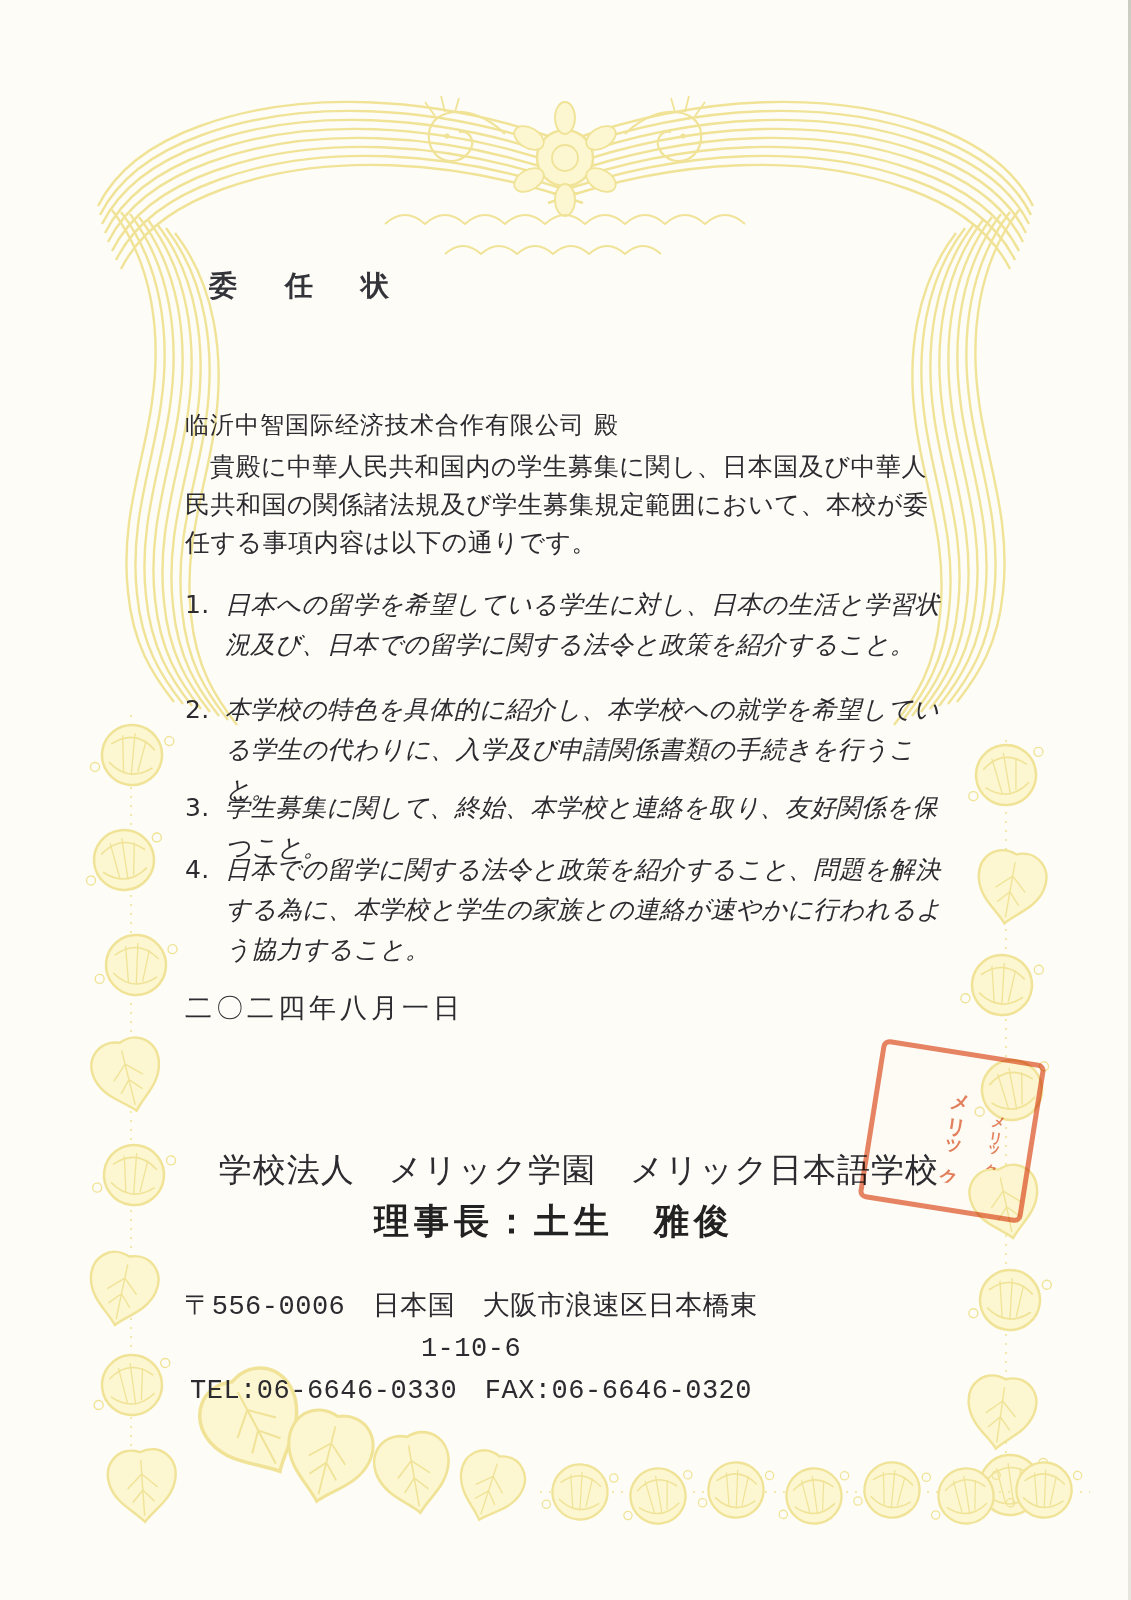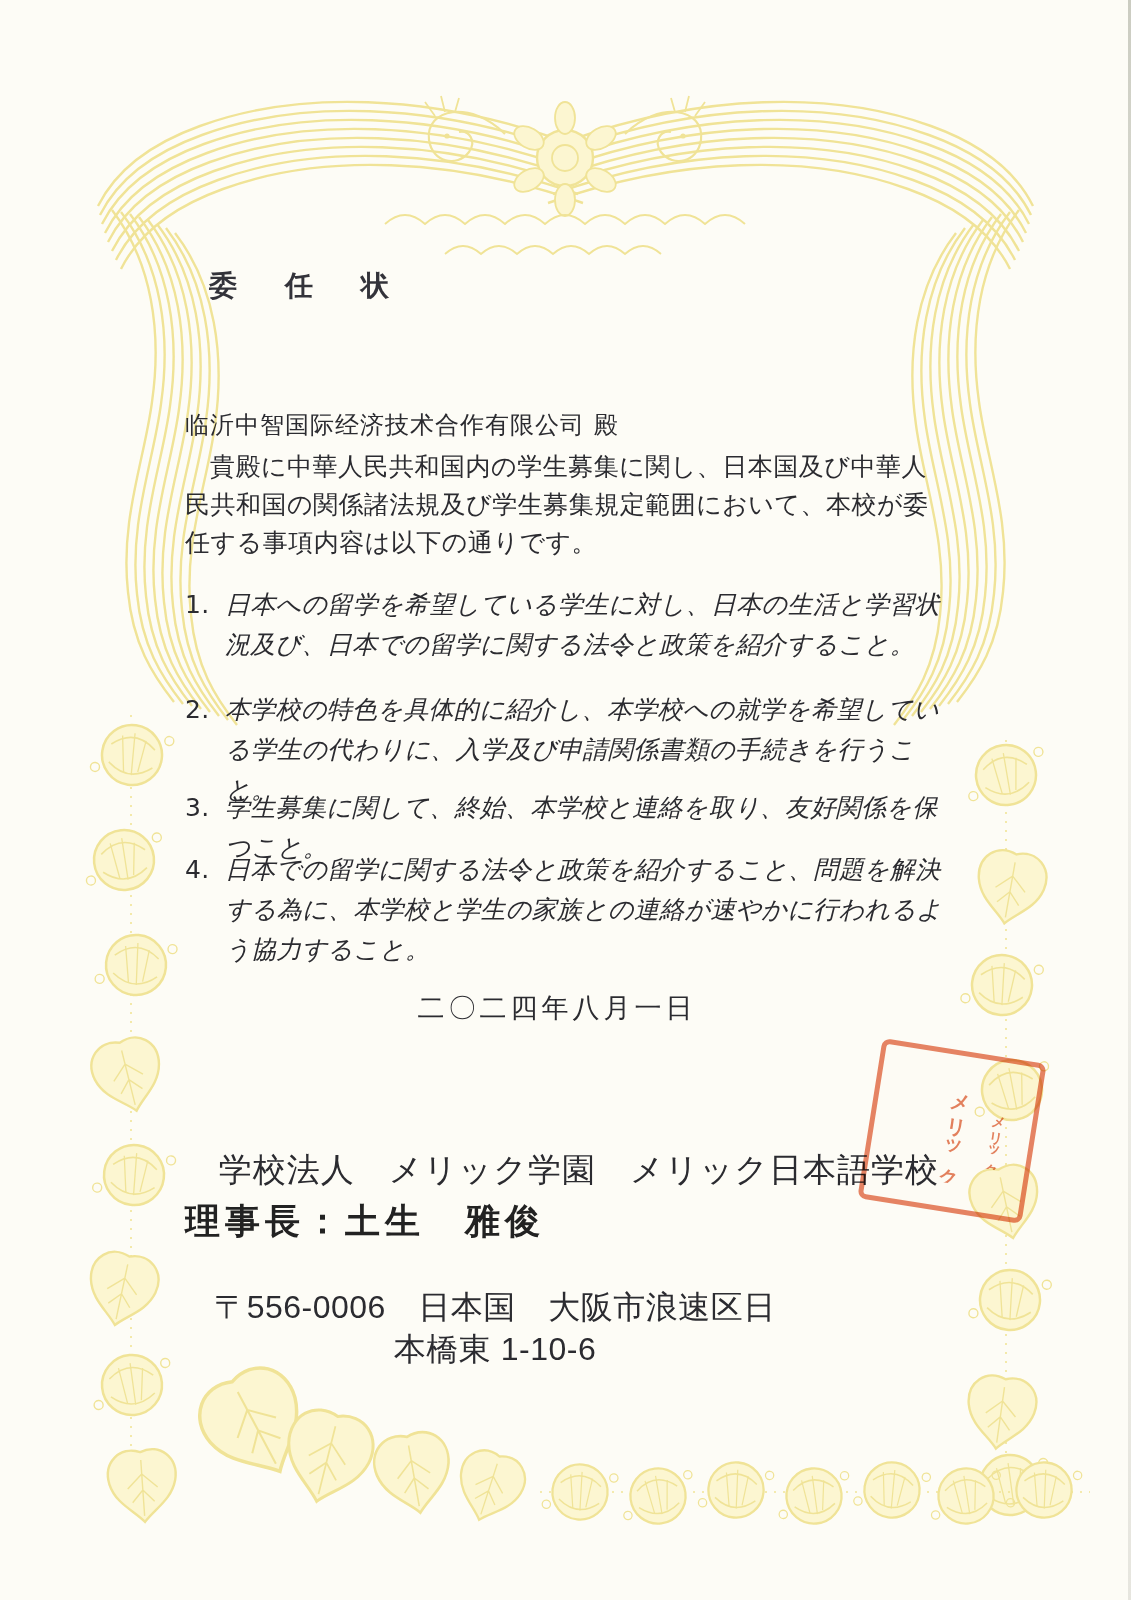--- a/index.html
+++ b/index.html
@@ -32,35 +32,35 @@
   .addressee{position:absolute;top:372px;left:0;font-size:24px;letter-spacing:1px;margin-top:37px;}
   .intro{
     position:absolute;top:448px;left:0;width:762px;
     font-size:25px;line-height:38px;text-indent:1em;letter-spacing:.5px;margin:0;
   }
   .item{position:absolute;left:0;width:766px;display:flex;font-size:25px;line-height:40px;letter-spacing:.3px;}
   .item .num{flex:0 0 40px;}
   .item .txt{flex:1;font-style:italic;}
   .item1{top:585px;} .item2{top:690px;} .item3{top:788px;} .item4{top:850px;}
   .date-line{
-    position:absolute;top:990px;left:0;width:760px;text-align:center;padding-right:16px;box-sizing:border-box;
+    position:absolute;top:990px;left:0;width:760px;text-align:left;padding-right:16px;box-sizing:border-box;
     font-family:"DejaVu Serif","Liberation Serif",serif;font-size:27px;letter-spacing:4px;
   }
   .school-line{
     position:absolute;top:1148px;left:0;width:758px;text-align:right;padding-right:4px;box-sizing:border-box;
     font-size:33px;letter-spacing:1px;
   }
   .president-line{
-    position:absolute;top:1198px;left:0;width:752px;text-align:left;padding-right:14px;box-sizing:border-box;
+    position:absolute;top:1198px;left:0;width:752px;text-align:center;padding-right:14px;box-sizing:border-box;
     font-family:"DejaVu Serif","Liberation Serif",serif;
     font-size:35px;font-weight:bold;letter-spacing:5px;color:#222;
   }
   .contact-block{
     position:absolute;top:1286px;left:182px;width:578px;text-align:center;
-    font-family:Liberation Sans, sans-serif;font-size:32px;line-height:42px;letter-spacing:.5px;margin-left:24px;
+    font-family:Liberation Mono, monospace;font-size:27px;line-height:42px;letter-spacing:.5px;
   }
   
   .seal{
     position:absolute;left:869px;top:1050px;width:166px;height:162px;
     border:5px solid #e0633a;border-radius:8px;
     transform:rotate(9deg);
     display:flex;flex-direction:row;justify-content:space-evenly;align-items:center;
     color:#dd5f33;opacity:.78;mix-blend-mode:multiply;
     background:rgba(255,240,232,.08);
     box-sizing:border-box;padding:4px 2px;
@@ -219,20 +219,21 @@
 
   <div class="school-line">学校法人　メリック学園　メリック日本語学校</div>
 
   <div class="president-line">
     <span>理事長：</span><span>土生　雅俊</span>
   </div>
 </div>
 
 <div class="contact-block">
   <div>〒556-0006　日本国　大阪市浪速区日本橋東 1-10-6</div>
+  <div>TEL:06-6646-0330　FAX:06-6646-0320</div>
 </div>
 
 <div class="seal" aria-label="red seal">
   <span class="col c0">学校法人</span>
   <span class="col c1">メリック学園</span>
   <span class="col c2">メリック日本語学校</span>
 </div>
 
 <div class="scan-bottom"></div>
 <div class="scan-right"></div>

